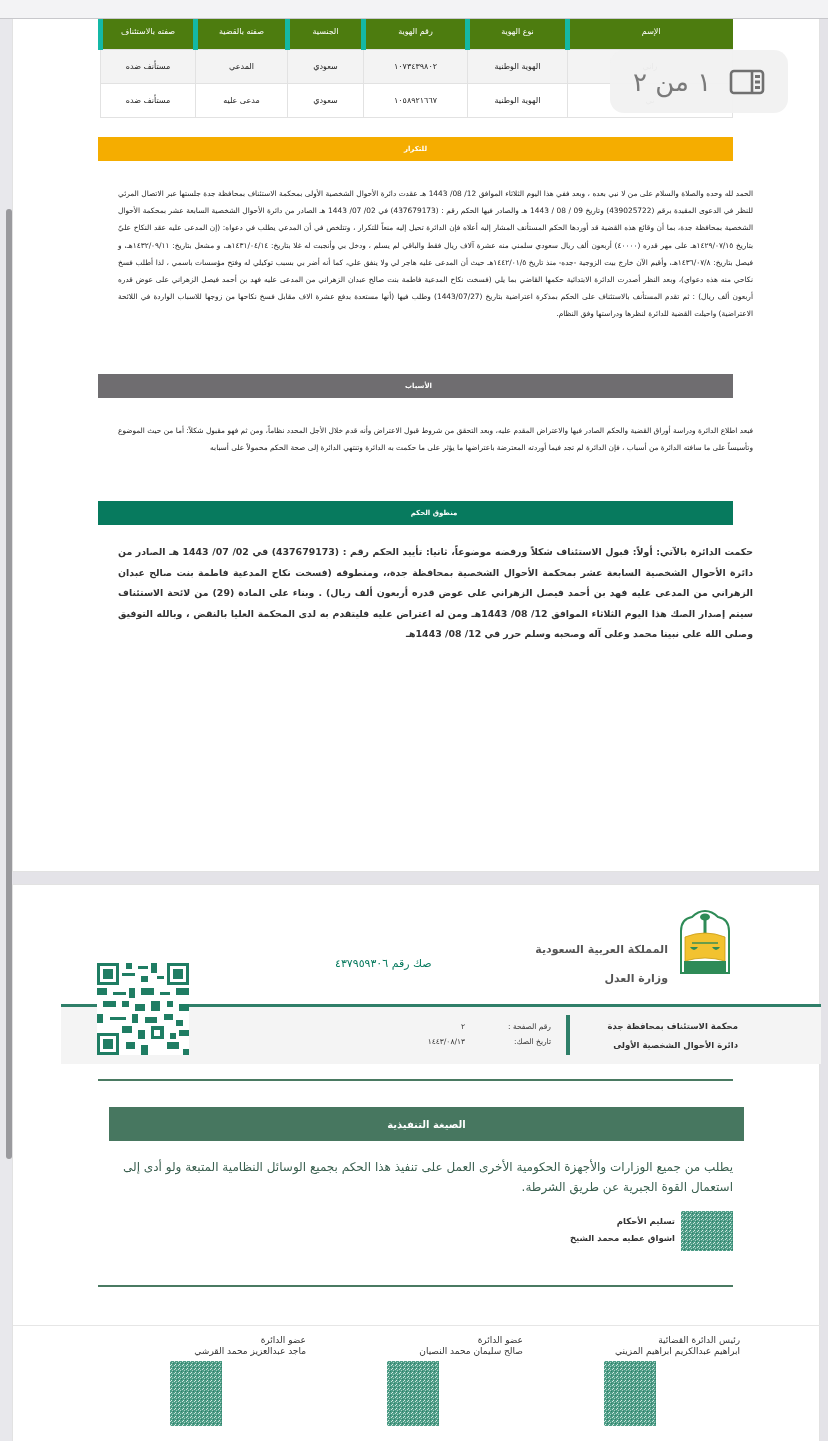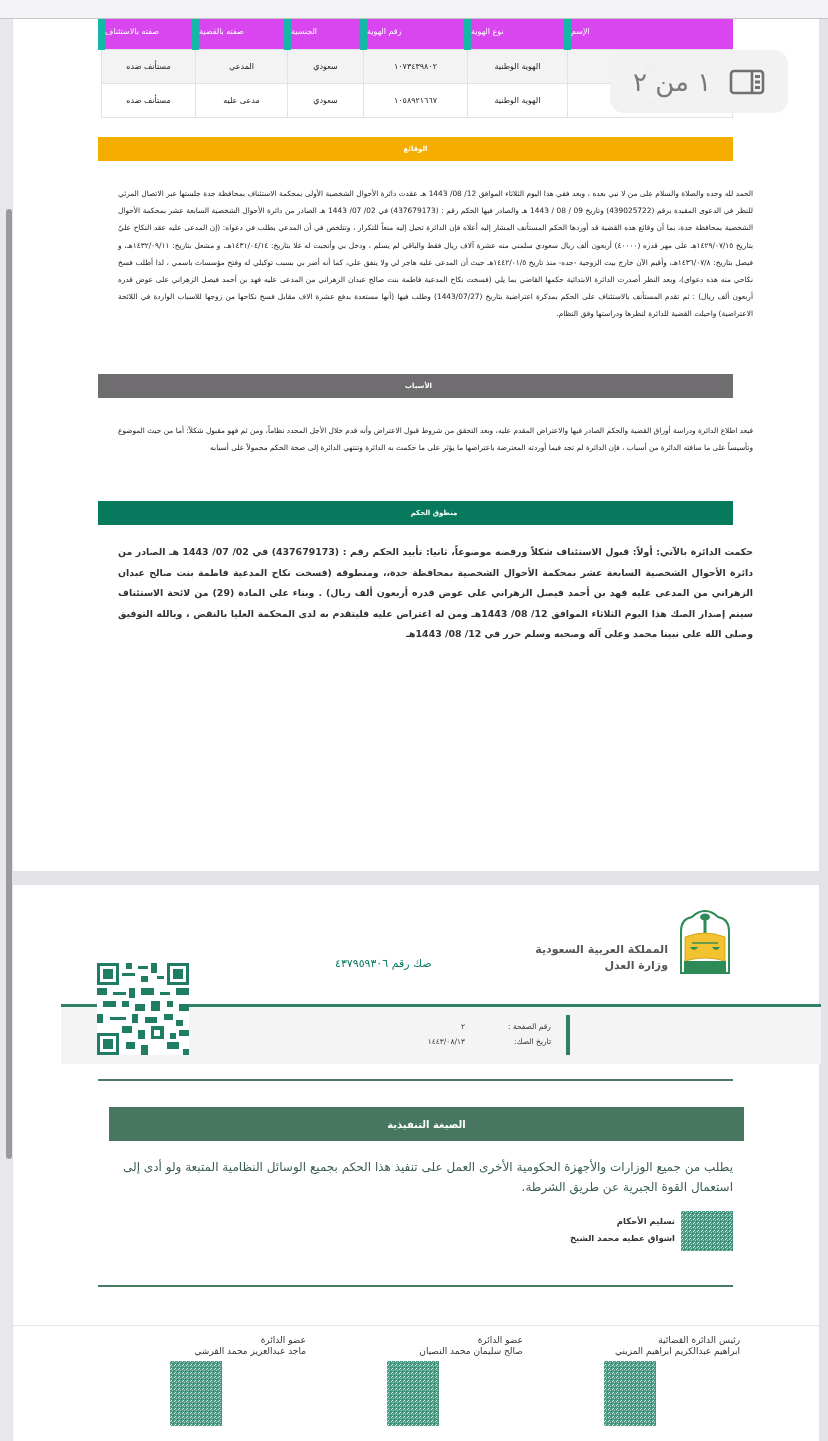--- a/index.html
+++ b/index.html
@@ -27,22 +27,22 @@
     }
     .page1 { top: 0; height: 872px; }
     .page2 { top: 884px; height: 560px; }
 
     
     .ptable {
       position: absolute; left: 85px; top: 14px; width: 635px;
       border-collapse: collapse; direction: rtl; font-size: 8px;
     }
     .ptable th {
-      background: #d946ef; color: #fff; font-weight: normal; height: 34px;
-      border-left: 7px solid #14b8a6; text-align: left;
+      background: #4d7c0f; color: #fff; font-weight: normal; height: 34px;
+      border-left: 5px solid #14b8a6; text-align: center;
     }
     .ptable td {
       height: 34px; text-align: center; border: 1px solid #e2e2e2; color: #222;
     }
     .ptable tr.r1 td { background: #f3f3f3; }
     .ptable tr.r2 td { background: #fff; }
 
     .badge {
       position: absolute; left: 610px; top: 50px; width: 178px; height: 63px;
       background: rgba(241,241,241,0.96); border-radius: 14px; z-index: 4;
@@ -65,21 +65,21 @@
       position: absolute; left: 85px; width: 635px; direction: rtl; text-align: justify;
       font-size: 7.4px; line-height: 17.2px; color: #222; margin-left: 20px;
     }
     .para.facts { top: 184px; }
     .para.reasons { top: 421px; }
     .para.verdict { top: 541px; font-size: 9.4px; line-height: 20.5px; font-weight: bold; color: #333; }
 
     
     .logo { position: absolute; left: 665px; top: 24px; width: 54px; height: 66px; }
     .kingdom { position: absolute; left: 490px; top: 58px; width: 165px; direction: rtl; text-align: right; color: #555; font-weight: bold; }
-    .kingdom .l1 { font-size: 11px; margin-bottom: 3px; }
+    .kingdom .l1 { font-size: 11px; margin-bottom: 16px; }
     .kingdom .l2 { font-size: 11px; }
     .deed { position: absolute; left: 322px; top: 72px; font-size: 11px; color: #077a5e; direction: rtl; }
     .qr { position: absolute; left: 84px; top: 78px; width: 92px; height: 92px; }
     .greenline { position: absolute; left: 48px; top: 119px; width: 760px; height: 3px; background: #2f7f69; }
     .infobox { position: absolute; left: 48px; top: 122px; width: 760px; height: 57px; background: #f4f4f4; }
     .court { position: absolute; left: 560px; top: 132px; width: 165px; direction: rtl; font-size: 8.5px; font-weight: bold; color: #333; line-height: 19px; }
     .vbar { position: absolute; left: 553px; top: 130px; width: 4px; height: 40px; background: #2f7f69; }
     .meta { position: absolute; left: 380px; top: 134px; width: 158px; direction: rtl; font-size: 7.5px; color: #333; line-height: 15px; }
     .meta .row { display: flex; justify-content: space-between; }
     .hline { position: absolute; left: 85px; width: 635px; height: 2px; background: #4a7a62; }
@@ -127,21 +127,21 @@
         <td>ني</td>
         <td>الهوية الوطنية</td>
         <td>١٠٥٨٩٢١٦٦٧</td>
         <td>سعودي</td>
         <td>مدعى عليه</td>
         <td>مستأنف ضده</td>
       </tr>
     </tbody>
   </table>
 
-  <div class="band orange">الوقائع</div>
+  <div class="band orange">للتكرار</div>
   <div class="para facts">الحمد لله وحده والصلاة والسلام على من لا نبي بعده ، وبعد ففي هذا اليوم الثلاثاء الموافق 12/ 08/ 1443 هـ عقدت دائرة الأحوال الشخصية الأولى بمحكمة الاستئناف بمحافظة جدة جلستها عبر الاتصال المرئي للنظر في الدعوى المقيدة برقم (439025722) وتاريخ 09 / 08 / 1443 هـ والصادر فيها الحكم رقم : (437679173) في 02/ 07/ 1443 هـ الصادر من دائرة الأحوال الشخصية السابعة عشر بمحكمة الأحوال الشخصية بمحافظة جدة، بما أن وقائع هذه القضية قد أوردها الحكم المستأنف المشار إليه أعلاه فإن الدائرة تحيل إليه منعاً للتكرار ، وتتلخص في أن المدعي يطلب في دعواه: (إن المدعى عليه عقد النكاح عليّ بتاريخ ١٤٢٩/٠٧/١٥هـ على مهر قدره (٤٠٠٠٠) أربعون ألف ريال سعودي سلمني منه عشرة آلاف ريال فقط والباقي لم يسلم ، ودخل بي وأنجبت له غلا بتاريخ: ١٤٣١/٠٤/١٤هـ، و مشعل بتاريخ: ١٤٣٢/٠٩/١١هـ، و فيصل بتاريخ: ١٤٣٦/٠٧/٨هـ، وأقيم الآن خارج بيت الزوجية -جده- منذ تاريخ ١٤٤٢/٠١/٥هـ حيث أن المدعى عليه هاجر لي ولا ينفق علي، كما أنه أضر بي بسبب توكيلي له وفتح مؤسسات باسمي ، لذا أطلب فسخ نكاحي منه هذه دعواي)، وبعد النظر أصدرت الدائرة الابتدائية حكمها القاضي بما يلي (فسخت نكاح المدعية فاطمة بنت صالح عبدان الزهراني من المدعى عليه فهد بن أحمد فيصل الزهراني على عوض قدره أربعون ألف ريال) : ثم تقدم المستأنف بالاستئناف على الحكم بمذكرة اعتراضية بتاريخ (1443/07/27) وطلب فيها (أنها مستعدة بدفع عشرة الاف مقابل فسخ نكاحها من زوجها للاسباب الواردة في اللائحة الاعتراضية) واحيلت القضية للدائرة لنظرها ودراستها وفق النظام.</div>
 
   <div class="band gray">الأسباب</div>
   <div class="para reasons">فبعد اطلاع الدائرة ودراسة أوراق القضية والحكم الصادر فيها والاعتراض المقدم عليه، وبعد التحقق من شروط قبول الاعتراض وأنه قدم خلال الأجل المحدد نظاماً، ومن ثم فهو مقبول شكلاً: أما من حيث الموضوع وتأسيساً على ما سافته الدائرة من أسباب ، فإن الدائرة لم تجد فيما أوردته المعترضة باعتراضها ما يؤثر على ما حكمت به الدائرة وتنتهي الدائرة إلى صحة الحكم محمولاً على أسبابه</div>
 
   <div class="band green">منطوق الحكم</div>
   <div class="para verdict">حكمت الدائرة بالآتي: أولاً: قبول الاستئناف شكلاً ورفضه موضوعاً، ثانيا: تأييد الحكم رقم : (437679173) في 02/ 07/ 1443 هـ الصادر من دائرة الأحوال الشخصية السابعة عشر بمحكمة الأحوال الشخصية بمحافظة جدة،، ومنطوقه (فسخت نكاح المدعية فاطمة بنت صالح عبدان الزهراني من المدعى عليه فهد بن أحمد فيصل الزهراني على عوض قدره أربعون ألف ريال) . وبناء على المادة (29) من لائحة الاستئناف سيتم إصدار الصك هذا اليوم الثلاثاء الموافق 12/ 08/ 1443هـ ومن له اعتراض عليه فليتقدم به لدى المحكمة العليا بالنقض ، وبالله التوفيق وصلى الله على نبينا محمد وعلى آله وصحبه وسلم حرر في 12/ 08/ 1443هـ</div>
 </div>
 
 <div class="badge">
@@ -218,20 +218,24 @@
         <rect x="23" y="22" width="2" height="2"></rect>
         <rect x="26" y="21" width="3" height="2"></rect>
       <rect x="9" y="25" width="3" height="2"></rect>
         <rect x="14" y="26" width="2" height="3"></rect>
         <rect x="22" y="25" width="4" height="2"></rect>
         <rect x="27" y="27" width="2" height="2"></rect>
     </g>
   </svg>
 
   <div class="vbar"></div>
+  <div class="court">
+    <div>محكمة الاستئناف بمحافظة جدة</div>
+    <div>دائرة الأحوال الشخصية الأولى</div>
+  </div>
   <div class="meta">
     <div class="row">
       <span>رقم الصفحة :</span>
       <span style="width:72px;text-align:right">٢</span>
     </div>
     <div class="row">
       <span>تاريخ الصك:</span>
       <span style="width:72px;text-align:right">١٤٤٣/٠٨/١٣</span>
     </div>
   </div>

